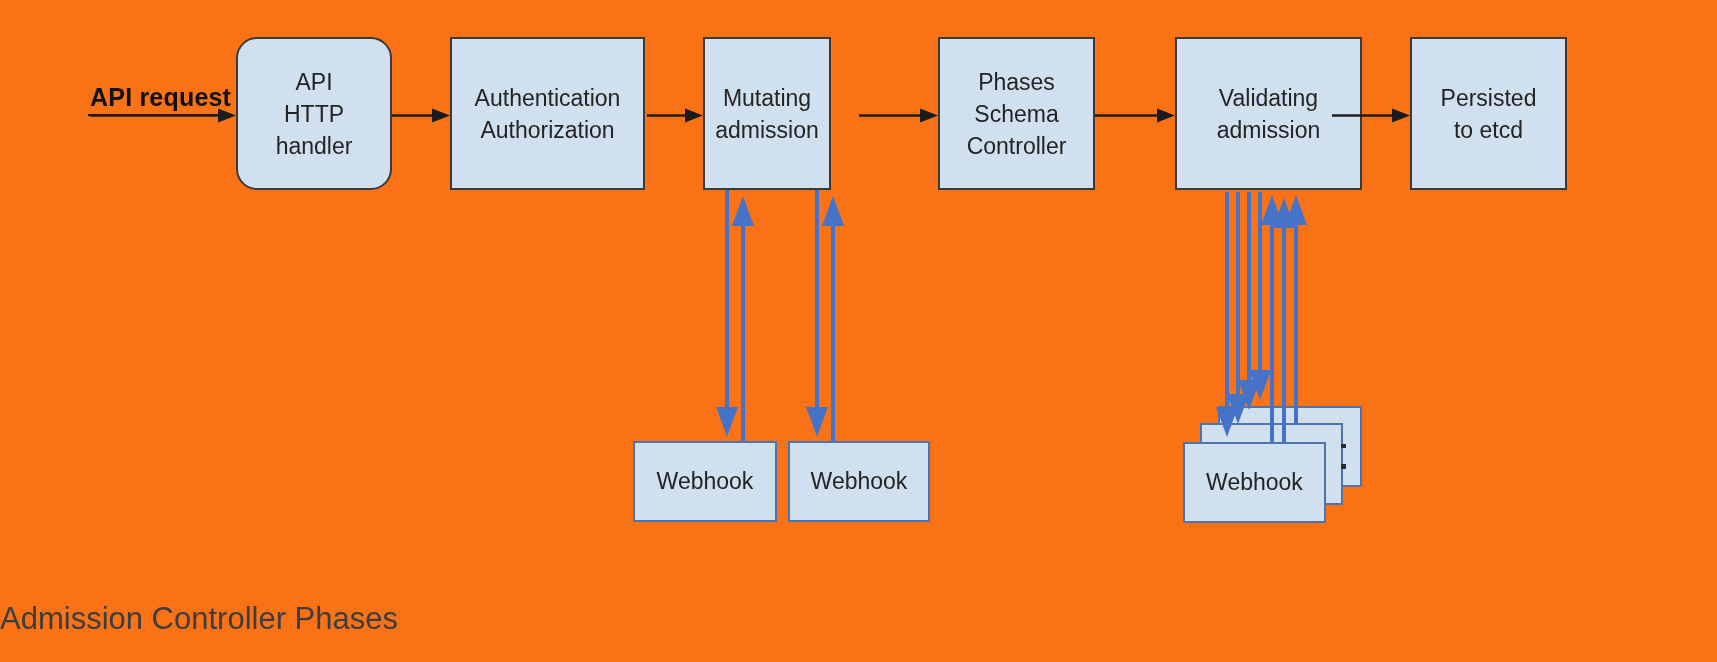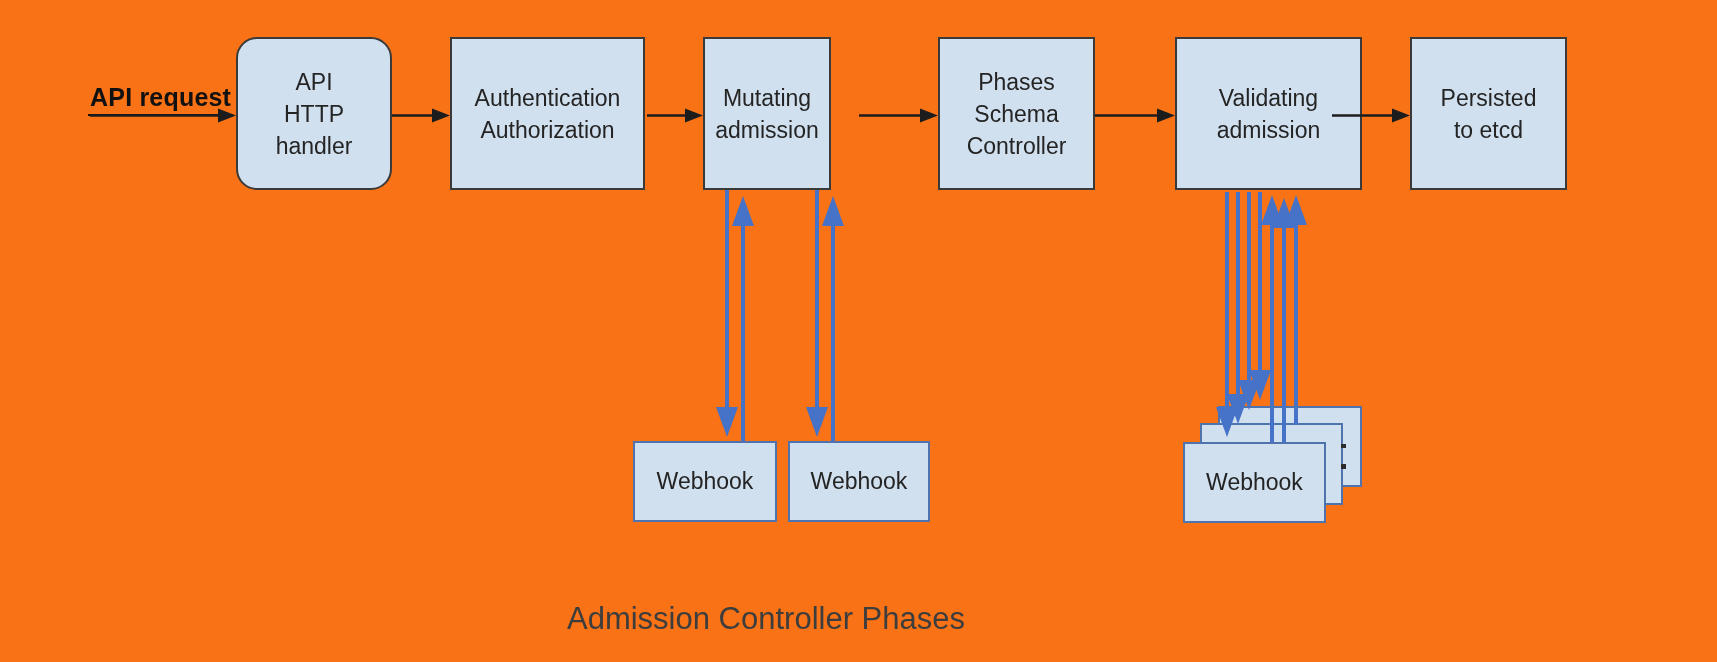--- a/index.html
+++ b/index.html
@@ -97,24 +97,23 @@
     color: #111111;
     letter-spacing: 0.2px;
     padding: 0 2px 2px 2px;
     border-bottom: 2.5px solid #111111;
     white-space: nowrap;
   }
 
   
   #caption {
     position: absolute;
-    left: 16px;
+    left: 0;
     top: 601px;
     width: 1500px;
-    text-align: center;
     font-size: 31px;
     color: #3d3d3d;
     z-index: 2;
     white-space: nowrap;
   }
 </style>
 </head>
 <body>
 
 <div id="canvas">

